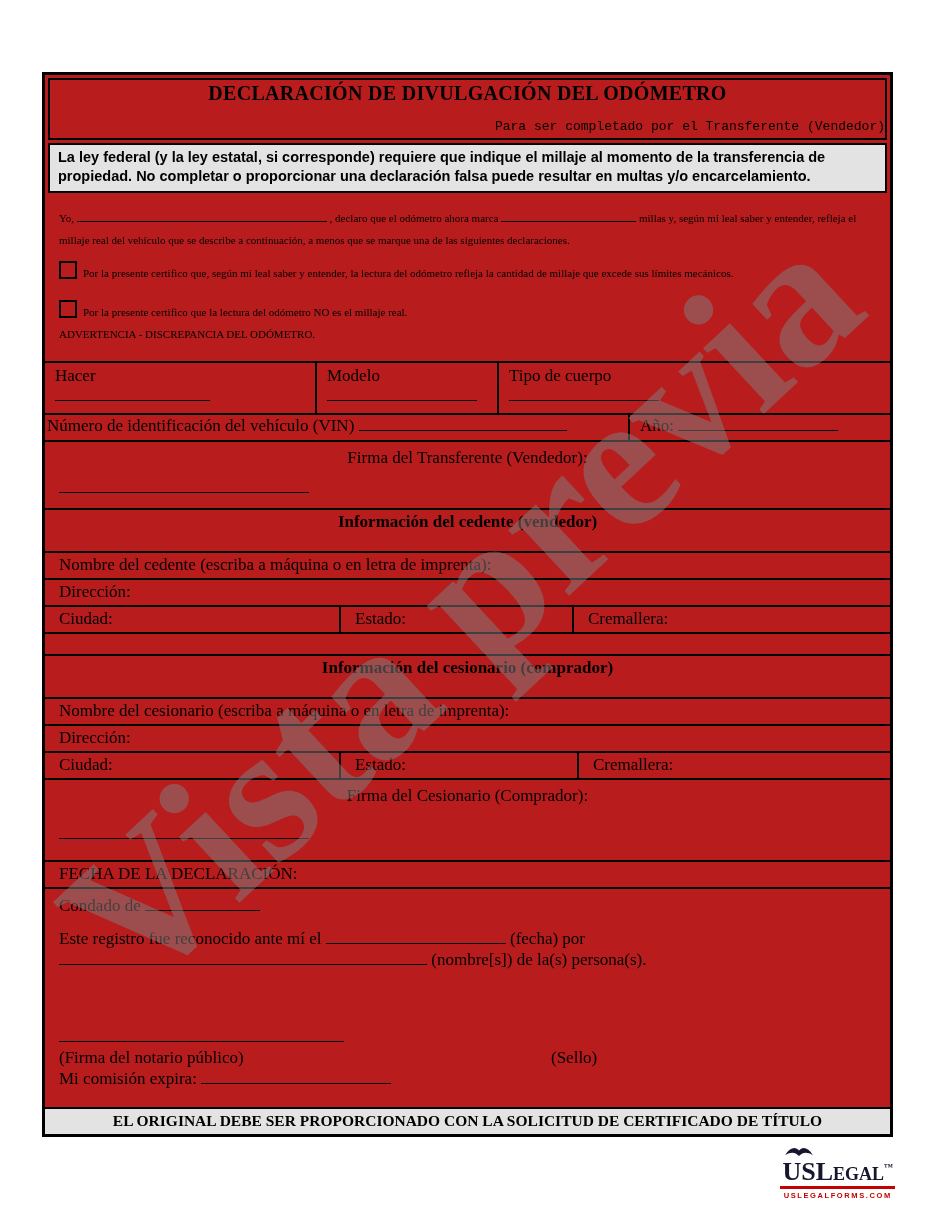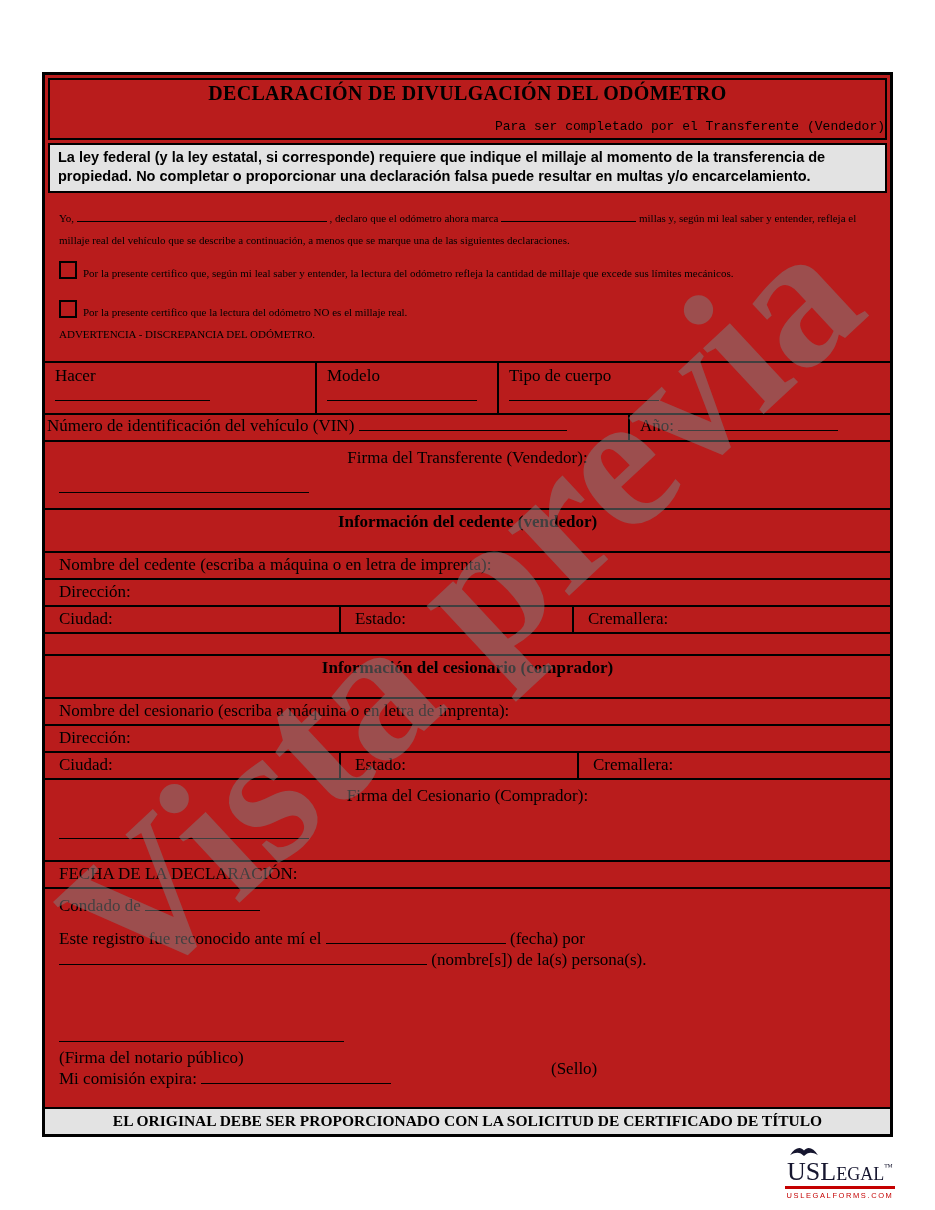--- a/index.html
+++ b/index.html
@@ -51,28 +51,28 @@
   }
   .watermark{
     position:absolute;left:-90px;top:495px;width:1100px;text-align:center;
     transform:rotate(-43deg);font-size:195px;font-weight:bold;
     font-family:"Liberation Serif",serif;color:rgba(128,128,128,0.5);
     white-space:nowrap;pointer-events:none;z-index:5;
   }
   .logo{position:absolute;right:40px;top:1144px;text-align:center;z-index:2;}
   .eagle{display:block;margin:0 auto -3px 4px;}
   .logo-main{
-    display:inline-block;font-size:26px;font-weight:normal;color:#16162f;
+    display:inline-block;font-size:26px;font-weight:bold;color:#16162f;
     font-variant:small-caps;border-bottom:3px solid #c40000;padding:0 2px 1px;
     line-height:26px;
   }
   .logo-tm{font-size:9px;vertical-align:super;font-variant:normal;}
   .logo-site{
     color:#c40000;font-family:"Liberation Sans",sans-serif;font-size:7.5px;
-    font-weight:normal;letter-spacing:1.6px;margin-top:2px;
+    font-weight:bold;letter-spacing:1.6px;margin-top:2px;
   }
 </style>
 </head>
 <body>
 
 <div class="form-box">
 
   <div class="title-box">
     <div class="title">DECLARACIÓN DE DIVULGACIÓN DEL ODÓMETRO</div>
     <div class="subtitle">Para ser completado por el Transferente (Vendedor)</div>
@@ -173,21 +173,21 @@
     <div>
       <span class="ul" style="width:368px"></span>
       <span>(nombre[s]) de la(s) persona(s).</span>
     </div>
     <div class="sp56"></div>
     <div>
       <span class="ul" style="width:285px"></span>
     </div>
     <div class="caption-row">
       <span>(Firma del notario público)</span>
-      <span style="position:absolute;left:492px;top:11px;">(Sello)</span>
+      <span style="position:absolute;left:492px;top:0;">(Sello)</span>
     </div>
     <div>
       <span>Mi comisión expira:</span>
       <span class="ul" style="width:190px"></span>
     </div>
   </div>
 
   <div class="footer-bar">EL ORIGINAL DEBE SER PROPORCIONADO CON LA SOLICITUD DE CERTIFICADO DE TÍTULO</div>
 </div>
 

